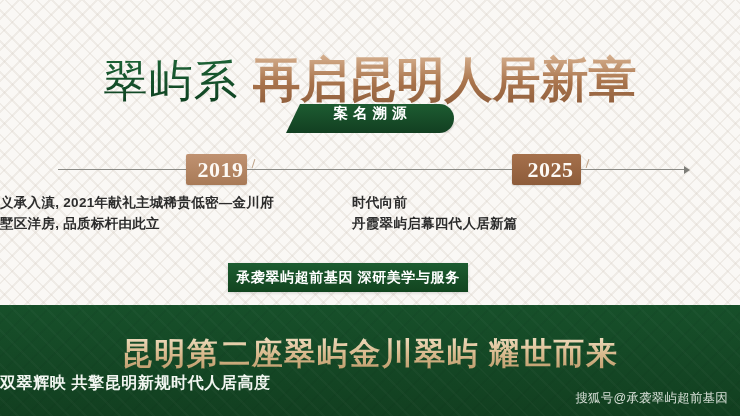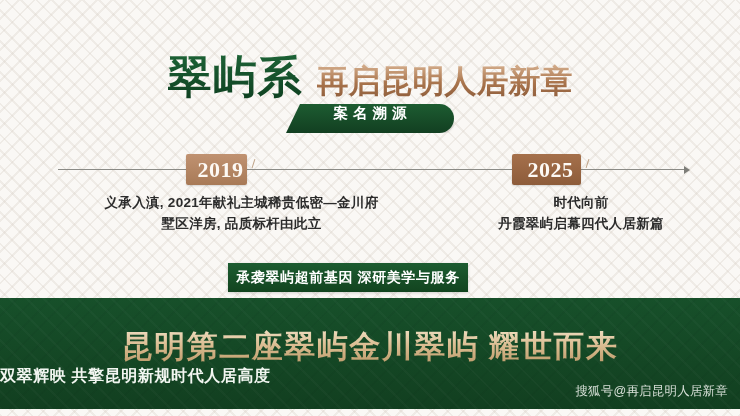--- a/index.html
+++ b/index.html
@@ -40,31 +40,31 @@
     font-family:"Liberation Serif","DejaVu Serif",serif;
     font-size:4.6px;letter-spacing:1.6px;color:#c4ab92;
   }
 
   
   .headline{
     position:absolute;left:0;right:0;top:48px;text-align:center;white-space:nowrap;
   }
   .h-green{
     font-family:"Liberation Serif","DejaVu Serif",serif;
-    font-size:44px;font-weight:700;letter-spacing:1px;
+    font-size:44px;font-weight:400;letter-spacing:1px;
     color:#16522c;
     background:linear-gradient(180deg,#1d6336 0%,#0e3f20 100%);
     -webkit-background-clip:text;background-clip:text;
     -webkit-text-fill-color:transparent;
     vertical-align:baseline;
     margin-top:22px;
   }
   .h-bronze{
     font-family:"Liberation Serif","DejaVu Serif",serif;
-    font-size:32px;font-weight:700;letter-spacing:0px;
+    font-size:48px;font-weight:700;letter-spacing:0px;
     margin-left:14px;
     color:#b08460;
     background:linear-gradient(180deg,#d8b392 0%,#a9744c 55%,#8f5e3c 100%);
     -webkit-background-clip:text;background-clip:text;
     -webkit-text-fill-color:transparent;
     vertical-align:baseline;
   }
 
   
   .ribbon{
@@ -105,42 +105,42 @@
     color:#fdf9f4;font-family:"Liberation Serif","DejaVu Serif",serif;
     font-size:22px;font-weight:700;letter-spacing:.5px;
   }
   .yr .tick{
     position:absolute;right:-7px;top:5px;width:1px;height:9px;
     background:#bfa489;transform:rotate(18deg);
   }
   #yr2019{left:186px;width:53px;background:linear-gradient(180deg,#c09271 0%,#a87a57 100%);}
   #yr2025{left:512px;width:61px;background:linear-gradient(180deg,#a5704b 0%,#8d5c3a 100%);}
 
-  .tl-block{position:absolute;text-align:center;color:#2c2c2c;padding-left:29px;}
+  .tl-block{position:absolute;color:#2c2c2c;}
   .tl-block .ln{
     font-size:13.5px;font-weight:700;line-height:21px;letter-spacing:.3px;
     white-space:nowrap;
   }
   #blk2019{left:0;top:192px;width:425px;}
   #blk2025{left:352px;top:192px;width:400px;}
 
   
   .midbar{
     position:absolute;left:228px;top:263px;width:240px;height:29px;
     background:linear-gradient(180deg,#1d5c31 0%,#12441f 100%);
     display:flex;align-items:center;justify-content:center;
     box-shadow:0 1px 3px rgba(0,0,0,.16);
   }
   .midbar span{
     color:#ffffff;font-size:14px;font-weight:700;letter-spacing:.6px;white-space:nowrap;
   }
 
   
   .bottom{
-    position:absolute;left:0;right:0;top:298px;height:111px;
+    position:absolute;left:0;right:0;top:305px;height:111px;
     background:
       repeating-linear-gradient(45deg, rgba(255,255,255,.022) 0 2px, rgba(0,0,0,0) 2px 12px),
       repeating-linear-gradient(-45deg, rgba(0,0,0,.035) 0 2px, rgba(0,0,0,0) 2px 12px),
       linear-gradient(180deg,#17502a 0%,#123f20 100%);
     overflow:hidden;
   }
   .b-title{
     position:absolute;left:0;right:0;top:28px;text-align:center;white-space:nowrap;
     font-family:"Liberation Serif","DejaVu Serif",serif;
     font-size:31px;font-weight:700;letter-spacing:1.5px;
@@ -193,16 +193,16 @@
     <div class="ln">丹霞翠屿启幕四代人居新篇</div>
   </div>
 
   <div class="midbar">
     <span>承袭翠屿超前基因  深研美学与服务</span>
   </div>
 
   <div class="bottom">
     <div class="b-title">昆明第二座翠屿金川翠屿  耀世而来</div>
     <div class="b-sub">双翠辉映  共擎昆明新规时代人居高度</div>
-    <div class="watermark">搜狐号@再启昆明人居新章</div>
+    <div class="watermark">搜狐号@承袭翠屿超前基因</div>
   </div>
 
 </div>
 
 </body></html>

